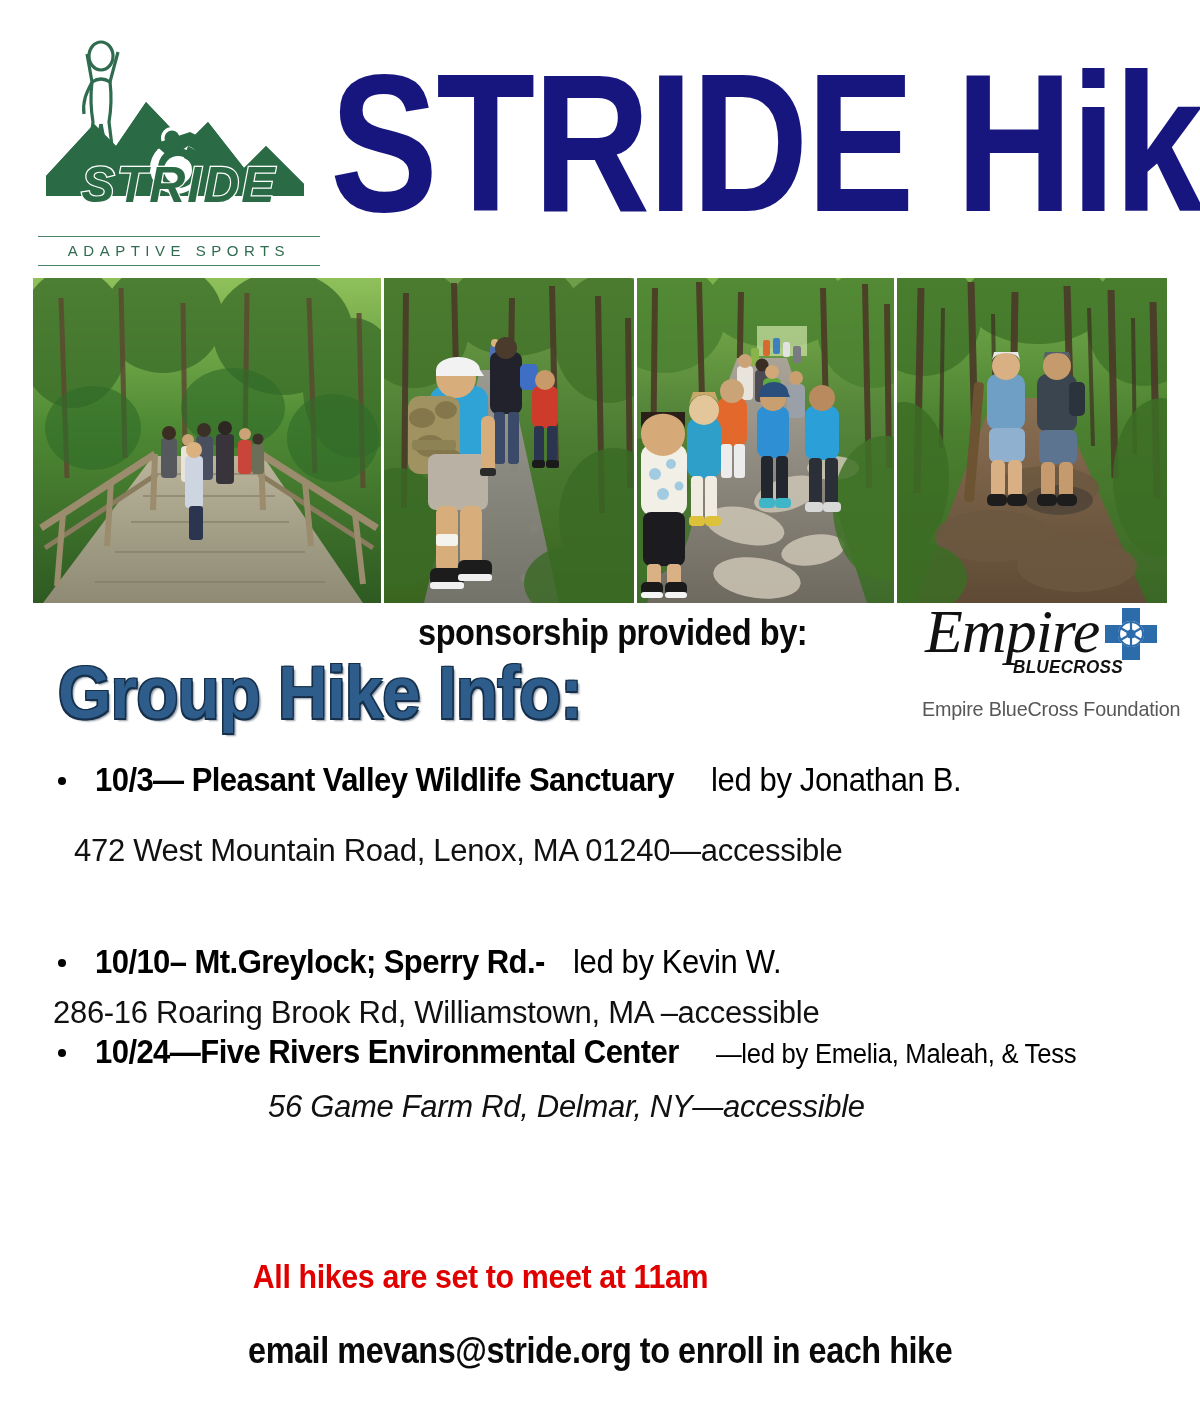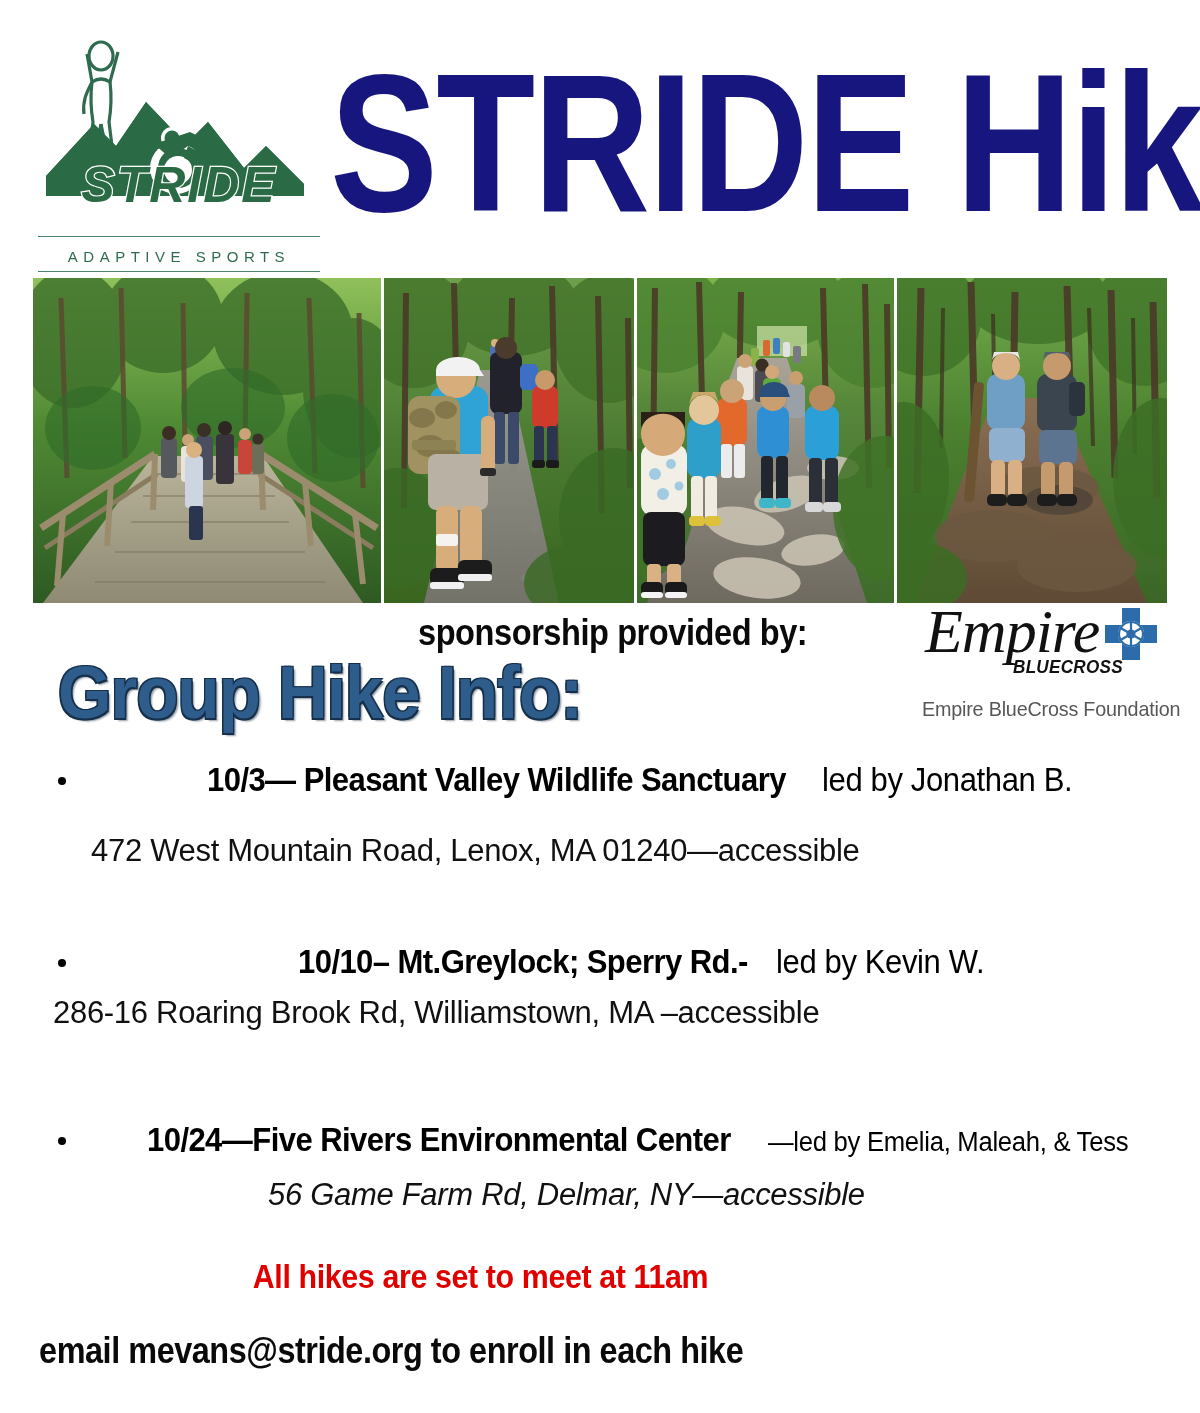--- a/index.html
+++ b/index.html
@@ -36,21 +36,21 @@
     left: 0; top: 218px;
     width: 282px;
     text-align: center;
     font-family: "Liberation Sans", sans-serif;
     font-size: 15px;
     letter-spacing: 5.5px;
     color: #2f6b4f;
     font-weight: 500;
     border-top: 1.5px solid #4a8468;
     border-bottom: 1.5px solid #4a8468;
-    padding: 11px 0 6px 0;
+    padding: 5px 0 6px 0;
     box-sizing: border-box;
   }
 
   .main-title {
     position: absolute;
     left: 330px; top: 28px;
     width: 860px;
     height: 230px;
     color: #16167e;
     font-family: "Liberation Sans", sans-serif;
@@ -163,31 +163,30 @@
 
   
   .hike-list {
     position: absolute;
     left: 0; top: 760px;
     width: 1200px;
   }
   .hike-entry { position: relative; }
   .hike-entry.e1 { margin-top: 0; }
   .hike-entry.e2 { margin-top: 72px; }
-  .hike-entry.e3 { margin-top: 88px; }
+  .hike-entry.e3 { }
 
   .hike-headline {
     position: relative;
     padding-left: 95px;
     font-family: "Liberation Sans", sans-serif;
     font-size: 33px;
     line-height: 40px;
     white-space: nowrap;
     color: #000;
-    text-align: center;
   }
   .bullet {
     position: absolute;
     left: 58px; top: 17px;
     width: 8px; height: 8px;
     background: #000;
     border-radius: 50%;
   }
   .hk-bold {
     font-weight: bold;
@@ -213,41 +212,42 @@
   }
   .hike-address {
     font-family: "Liberation Sans", sans-serif;
     font-size: 31px;
     line-height: 38px;
     font-weight: normal;
     letter-spacing: -0.3px;
     color: #111;
     white-space: nowrap;
   }
-  .addr-1 { padding-left: 74px; margin-top: 32px; margin-left: 17px; }
+  .addr-1 { padding-left: 74px; margin-top: 32px; }
   .addr-2 { padding-left: 53px; margin-top: 12px; }
   .addr-3 { padding-left: 268px; margin-top: 14px; font-style: italic; }
 
   
   .footer-meet {
     position: absolute;
     left: 0; top: 1258px;
     width: 960px;
     text-align: center;
     font-family: "Liberation Sans", sans-serif;
     font-weight: bold;
     font-size: 33px;
     color: #e00000;
     letter-spacing: -0.4px;
   }
   .footer-meet span { display: inline-block; transform: scaleX(0.92); }
   .footer-email {
     position: absolute;
     left: 0; top: 1330px;
     width: 1200px;
+    text-align: center;
     font-family: "Liberation Sans", sans-serif;
     font-weight: bold;
     font-size: 36px;
     color: #0a0a0a;
     letter-spacing: -0.5px;
   }
   .footer-email span { display: inline-block; transform: scaleX(0.9); }
 </style>
 </head>
 <body>

